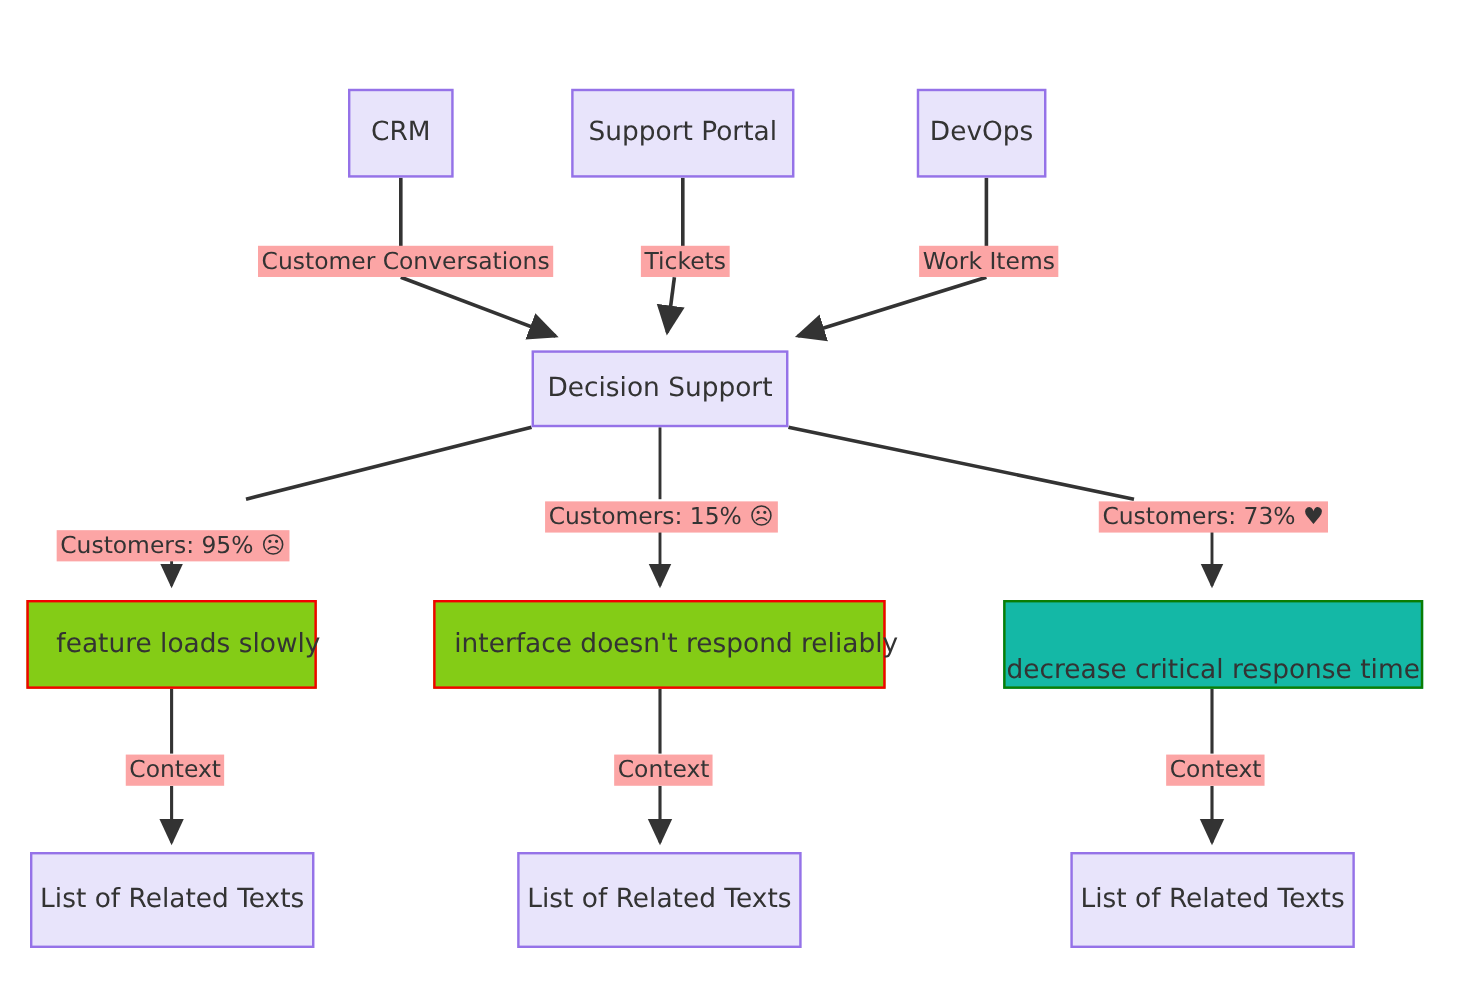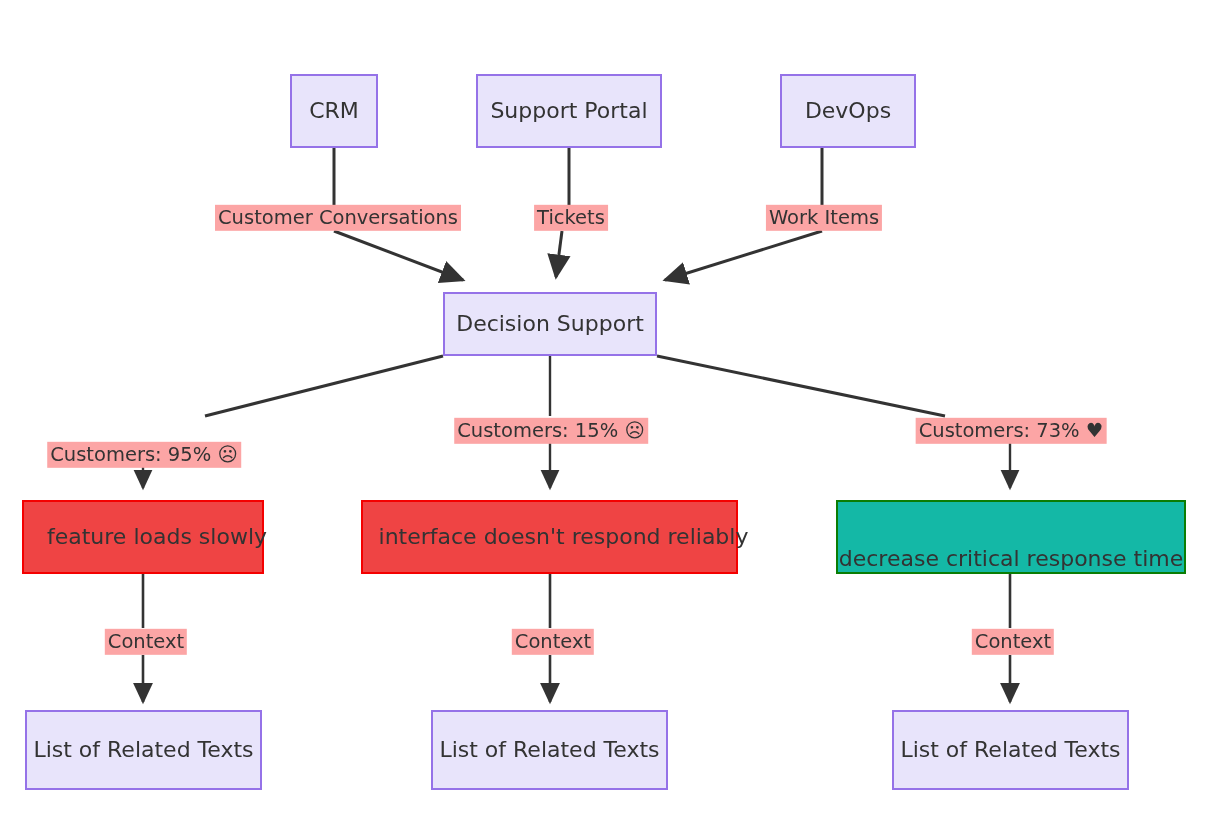--- a/index.html
+++ b/index.html
@@ -37,21 +37,21 @@
     line-height: 1.2;
     white-space: nowrap;
     border-width: 2px;
     border-style: solid;
   }
   .node.lavender {
     background: #e8e4fb;
     border-color: #9572e8;
   }
   .node.red {
-    background: #ef4444;
+    background: #84cc16;
     border-color: #f40000;
     padding-left: 28px;
   }
   .node.green {
     background: #14b8a6;
     border-color: #0b7d04;
     align-items: flex-end;
   }
   .edge-label {
     position: absolute;
@@ -127,21 +127,21 @@
   </svg>
 
   <div class="node lavender" style="left:290px; top:74px; width:88px; height:74px;">
     <span>CRM</span>
   </div>
 
   <div class="node lavender" style="left:476px; top:74px; width:186px; height:74px;">
     <span>Support Portal</span>
   </div>
 
-  <div class="node lavender" style="left:764px; top:74px; width:136px; height:74px;margin-left:16px;">
+  <div class="node lavender" style="left:764px; top:74px; width:108px; height:74px;">
     <span>DevOps</span>
   </div>
 
   <div class="edge-label" style="left:338px; top:218px;">Customer Conversations</div>
 
   <div class="edge-label" style="left:571px; top:218px;">Tickets</div>
 
   <div class="edge-label" style="left:824px; top:218px;">Work Items</div>
 
   <div class="node lavender" style="left:443px; top:292px; width:214px; height:64px;">

